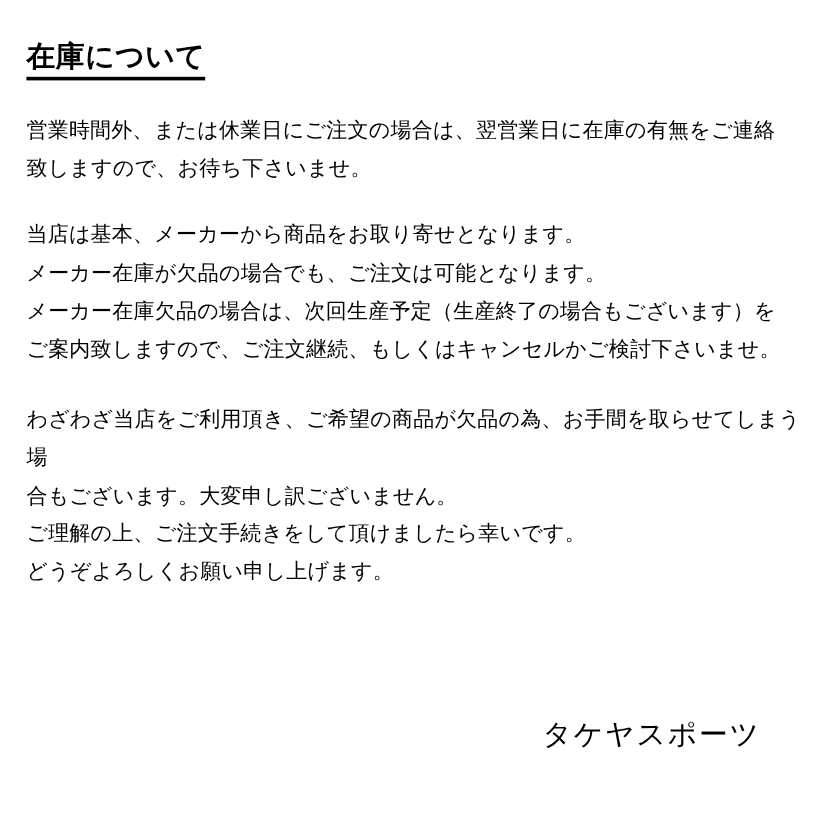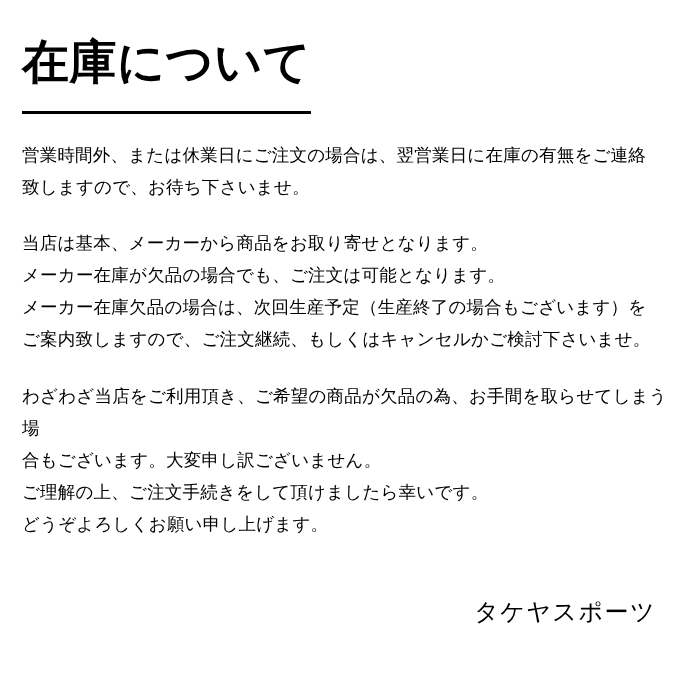--- a/index.html
+++ b/index.html
@@ -15,45 +15,45 @@
     overflow: hidden;
   }
   .page {
     position: relative;
     width: 700px;
     height: 700px;
     box-sizing: border-box;
     padding: 34px 22px 0 22px;
   }
   .doc-title {
-    font-size: 47px;
+    font-size: 24px;
     font-weight: bold;
     letter-spacing: 0.5px;
     line-height: 1.2;
     margin: 0 0 26px 0;
     display: inline-block;
     border-bottom: 3px solid #000000;
-    padding-bottom: 21px;
+    padding-bottom: 1px;
   }
   .para {
     font-size: 17.5px;
     line-height: 1.82;
     letter-spacing: 0.2px;
     margin: 0 0 26px 0;
     white-space: pre-line;
   }
   .para.tight {
     margin-bottom: 24px;
   }
   .para-last {
     margin-bottom: 0;
   }
   .brand {
     position: absolute;
-    right: 44px;
+    right: 66px;
     bottom: 72px;
     font-size: 24px;
     letter-spacing: 1.5px;
     font-weight: normal;
   }
 </style>
 </head>
 <body>
 
 <div class="page">

